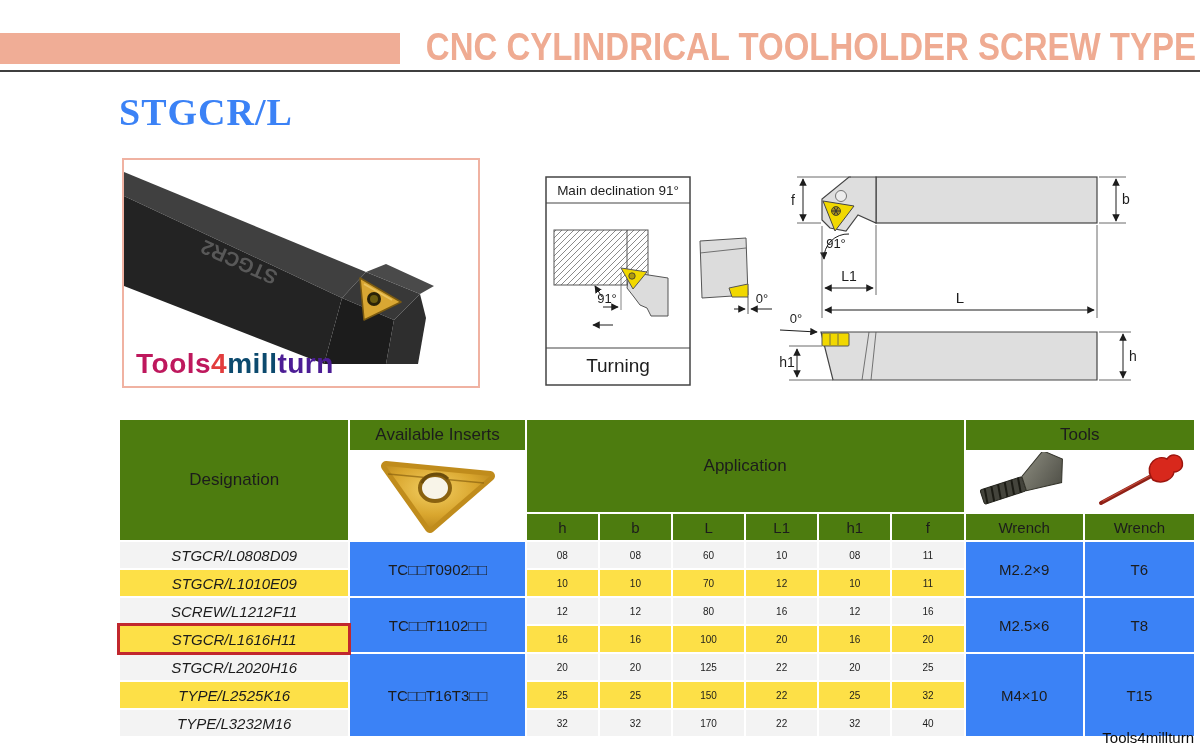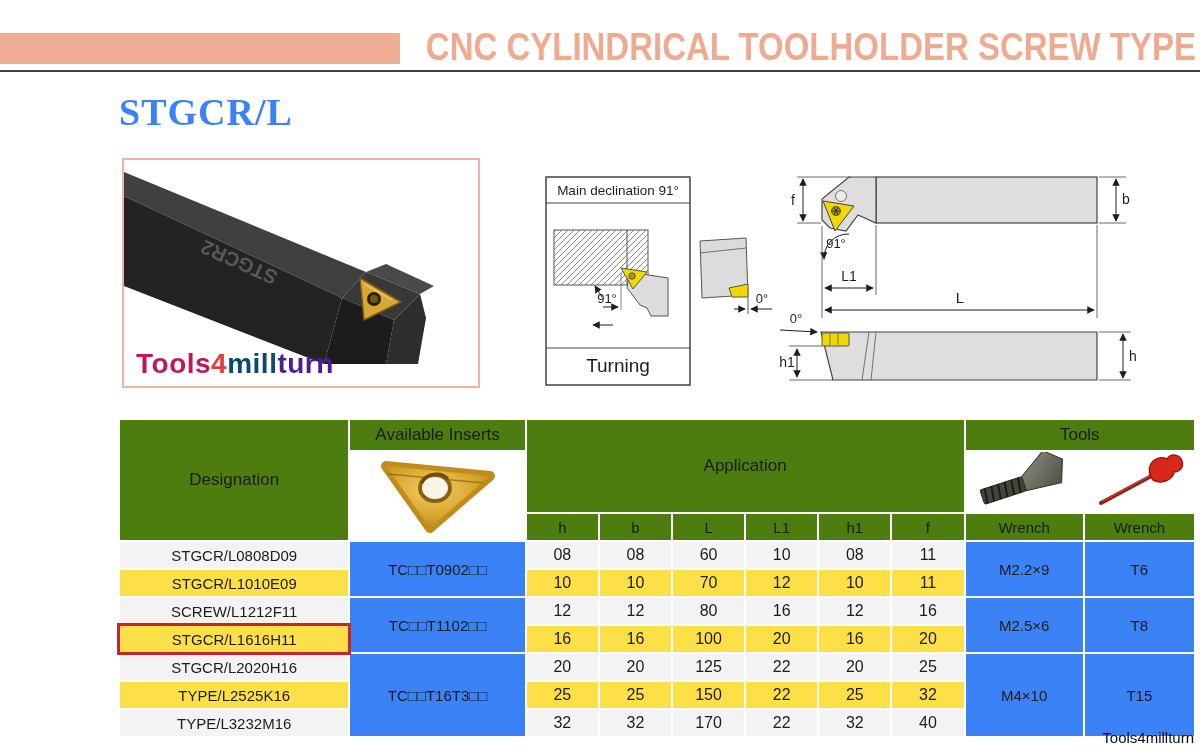--- a/index.html
+++ b/index.html
@@ -31,22 +31,22 @@
   .spec-table{position:absolute;left:118px;top:418px;width:1078px;border-collapse:separate;
         border-spacing:2px;table-layout:fixed;background:#fff;}
   .spec-table td{padding:0;text-align:center;vertical-align:middle;color:#1c1c1c;overflow:hidden;}
   .ph{background:#4d7c0f;font-size:17px;}
   .ph.sm{font-size:15px;}
   .wcell{background:#ffffff;}
   tr.h1r td{height:30px;}
   tr.h2r td{height:58px;}
   tr.h3r td{height:26px;}
   tr.dr td{height:26px;}
-  .des{font-size:15px;}
-  .data{font-size:16px;}
+  .des{font-size:15px;font-style:italic;}
+  .data{font-size:10px;}
   .ins,.wr{background:#3b82f6;font-size:15px;}
   tr.odd .des,tr.odd .data{background:#f3f3f3;}
   tr.even .des,tr.even .data{background:#fde047;}
   td.hl{box-shadow:0 0 0 3px #c1272d;position:relative;z-index:2;}
 
   
   .footer-brand{position:absolute;right:6px;top:729px;font-size:15px;color:#0d0d0d;}
 </style>
 </head>
 <body>

